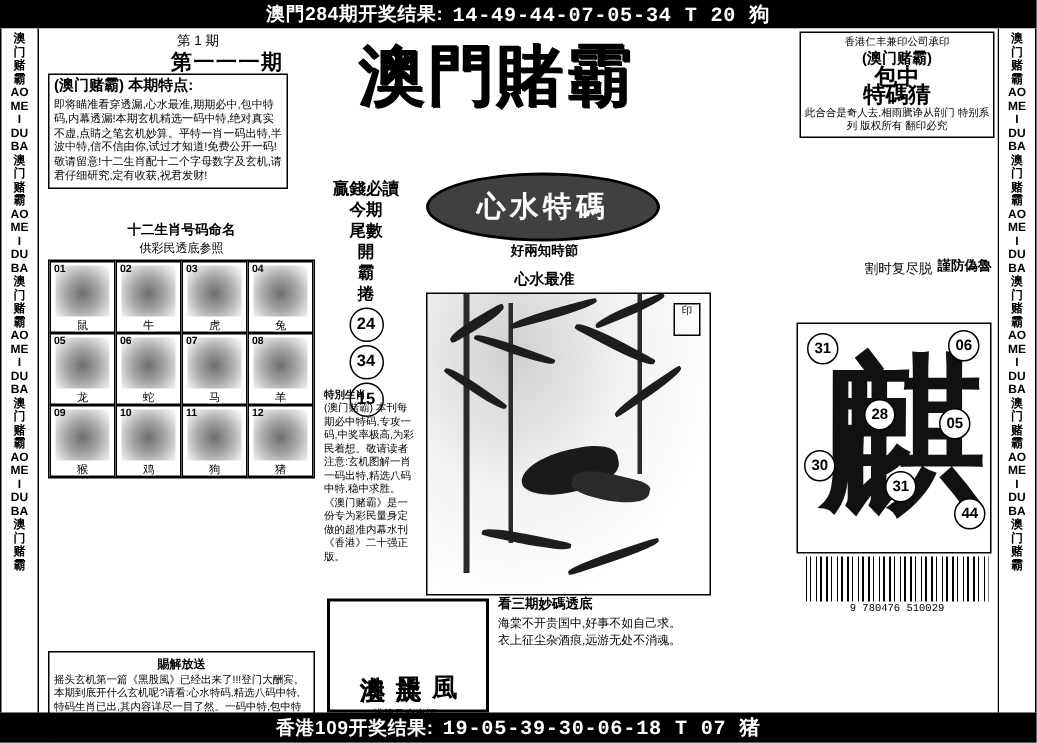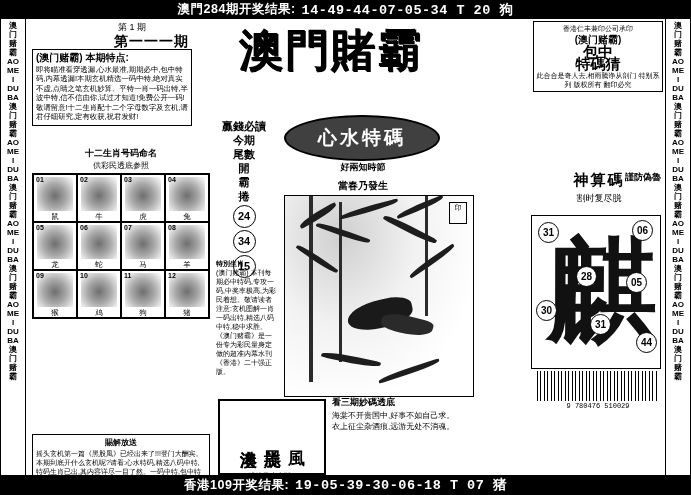--- a/index.html
+++ b/index.html
@@ -254,42 +254,41 @@
 
     <div id="tips">
       <b>特別生肖</b>
       <div>(澳门赌霸) 本刊每期必中特码,专攻一码,中奖率极高,为彩民着想。敬请读者注意:玄机图解一肖一码出特,精选八码中特,稳中求胜。《澳门赌霸》是一份专为彩民量身定做的超准内幕水刊《香港》二十强正版。</div>
     </div>
 
     <div id="oval">
       <span>心水特碼</span>
     </div>
     <div id="oval-note">好兩知時節</div>
-    <div id="oval-note2">當春乃發生</div>
+    <div id="oval-note2">心水最准</div>
 
     <div id="painting">
       <div class="stalk" style="left:24px;top:0;width:4px;height:186px;"></div>
       <div class="stalk" style="left:54px;top:6px;width:3px;height:160px;"></div>
       <div class="stalk" style="left:140px;top:0;width:3px;height:120px;"></div>
       <div class="leaf" style="left:12px;top:16px;width:42px;height:7px;transform:rotate(-30deg);"></div>
       <div class="leaf" style="left:30px;top:34px;width:56px;height:6px;transform:rotate(20deg);"></div>
       <div class="leaf" style="left:54px;top:10px;width:60px;height:6px;transform:rotate(-15deg);"></div>
       <div class="leaf" style="left:96px;top:30px;width:58px;height:7px;transform:rotate(28deg);"></div>
       <div class="leaf" style="left:110px;top:8px;width:50px;height:6px;transform:rotate(-22deg);"></div>
       <div class="leaf" style="left:8px;top:60px;width:48px;height:6px;transform:rotate(35deg);"></div>
       <div class="leaf" style="left:120px;top:62px;width:54px;height:6px;transform:rotate(-34deg);"></div>
       <div class="leaf" style="left:36px;top:160px;width:60px;height:7px;transform:rotate(12deg);"></div>
       <div class="leaf" style="left:92px;top:172px;width:64px;height:6px;transform:rotate(-18deg);"></div>
       <div class="bird"></div>
       <div class="bird2"></div>
       <div class="seal">印</div>
     </div>
 
     <div id="shensuan">
-      <div class="t">神算碼</div>
       <div class="s">割时复尽脱</div>
     </div>
     <div id="warn">謹防偽魯</div>
 
     <div id="sealblock">
       <div id="sealchar">麒</div>
       <div class="snum" style="left:6px;top:6px;">31</div>
       <div class="snum" style="left:100px;top:4px;">06</div>
       <div class="snum" style="left:44px;top:50px;">28</div>
       <div class="snum" style="left:94px;top:56px;">05</div>

